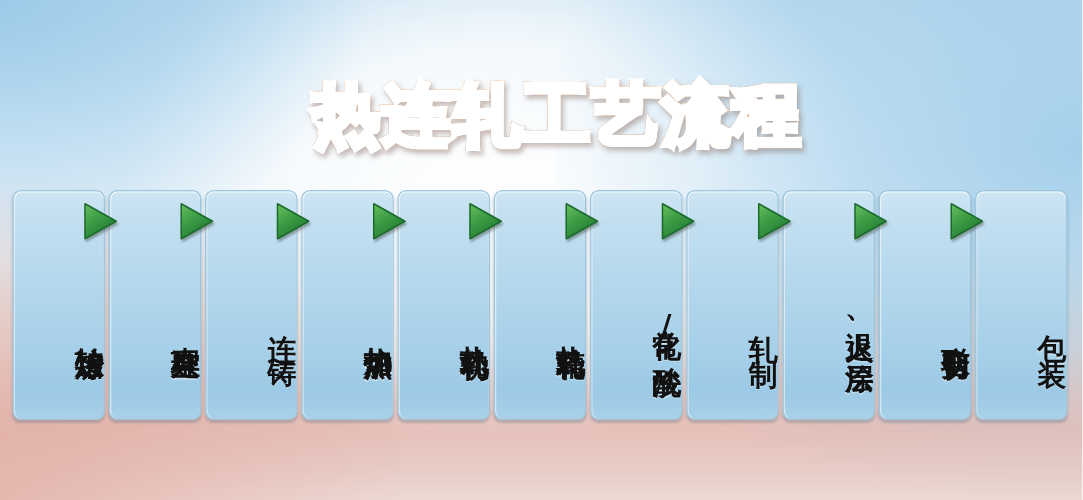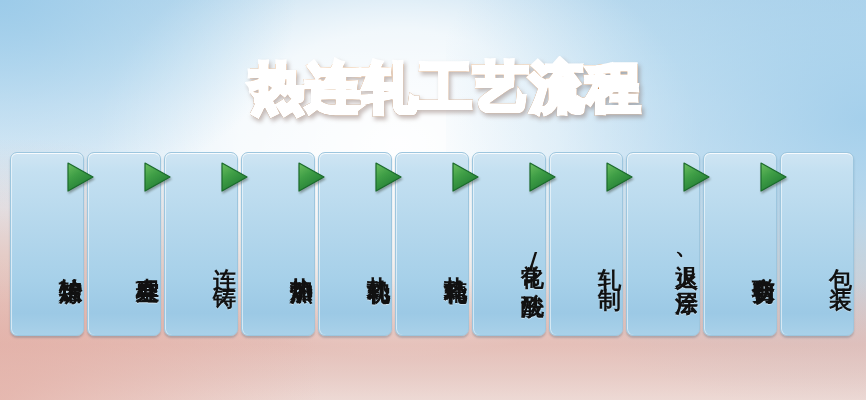--- a/index.html
+++ b/index.html
@@ -58,21 +58,21 @@
   #title-wrap {
     position: absolute;
     left: 0;
     top: 28px;
     width: 866px;
     text-align: center;
     z-index: 5;
   }
   #title {
     display: inline-block;
-    font-family: Liberation Mono, monospace;
+    font-family: Liberation Sans, sans-serif;
     font-size: 54px;
     font-weight: bold;
     letter-spacing: 2px;
     line-height: 1.05;
     color: #9a4d12;
     background: linear-gradient(to bottom,
         #e07b1d 0%,
         #d2701a 22%,
         #b35e18 48%,
         #8d4a14 74%,

